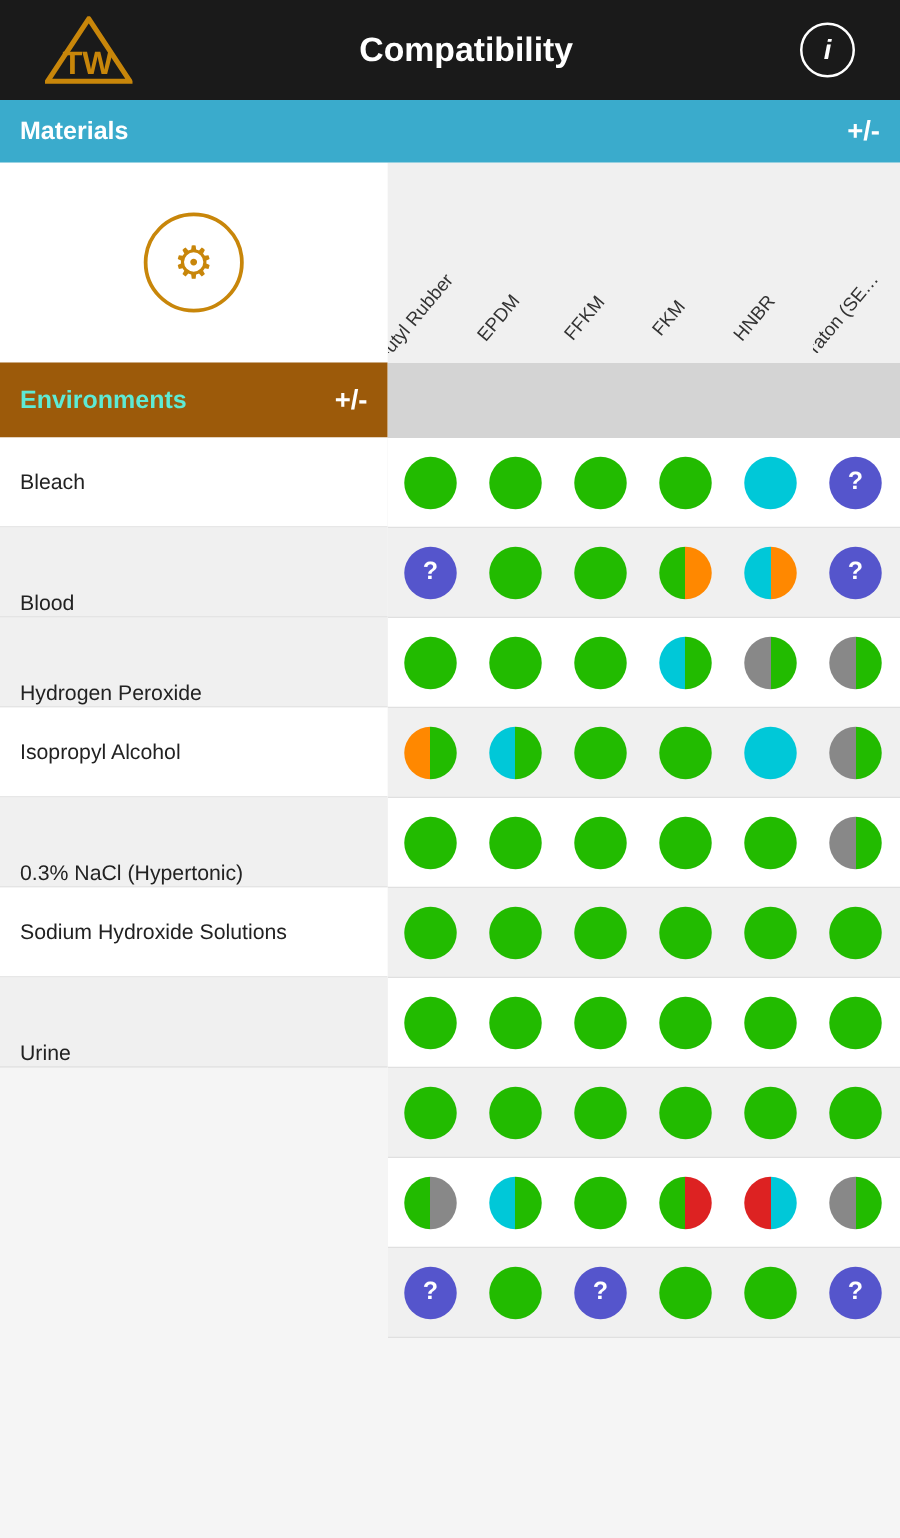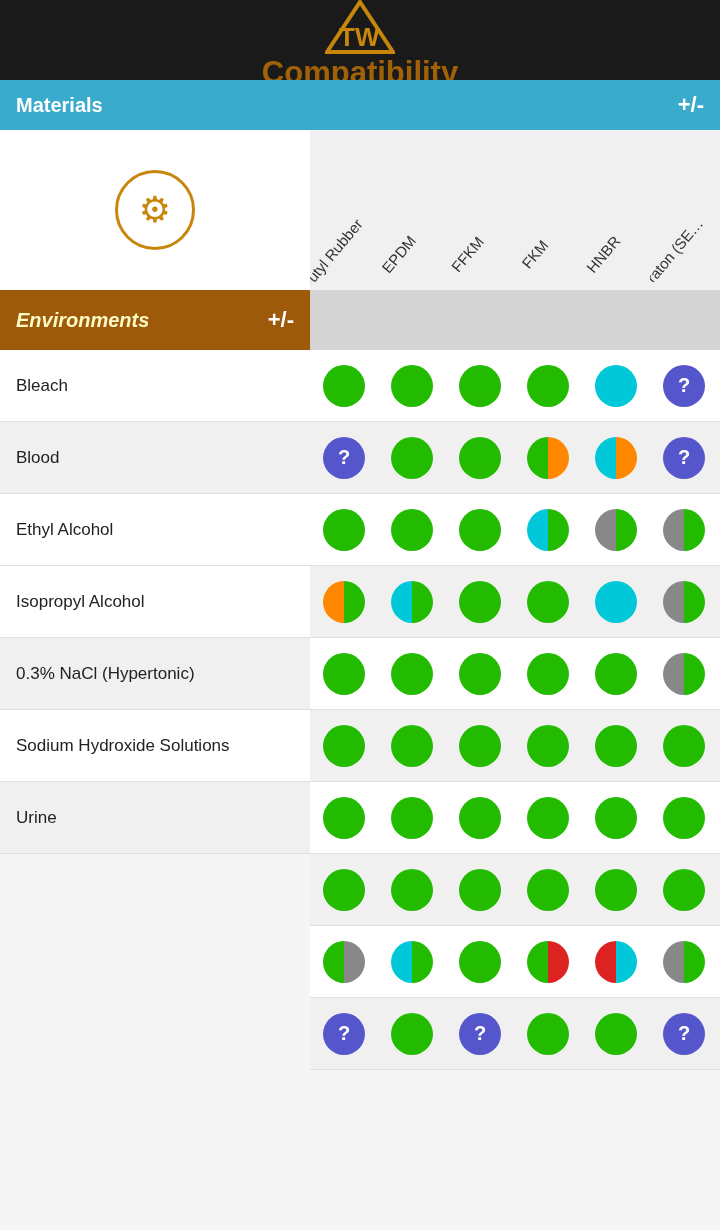--- a/index.html
+++ b/index.html
@@ -6,27 +6,25 @@
     body { width: 720px; min-height: 1230px; background: #f5f5f5; font-family: Arial, sans-serif; overflow-x: hidden; }
 
     
     .header {
       background: #1a1a1a;
       height: 80px;
       display: flex;
       align-items: center;
       justify-content: space-between;
       padding: 0 36px;
-      flex-direction: column;
     }
     .header-title {
-      color: #a16207;
-      font-size: 31px;
-      font-weight: bold;
-      text-decoration: underline;
+      color: #ffffff;
+      font-size: 27px;
+      font-weight: bold;
     }
     .header-info {
       width: 44px;
       height: 44px;
       border: 2.5px solid white;
       border-radius: 50%;
       display: flex;
       align-items: center;
       justify-content: center;
       color: white;
@@ -93,41 +91,40 @@
     
     .env-header {
       background: #9c5a0a;
       height: 60px;
       display: flex;
       align-items: center;
       justify-content: space-between;
       padding: 0 16px;
     }
     .env-label {
-      color: #fef9c3;
+      color: #5eead4;
       font-size: 20px;
       font-weight: bold;
-      font-style: italic;
     }
     .env-plus-minus {
       color: white;
       font-size: 22px;
       font-weight: bold;
     }
 
     .env-cell {
       height: 72px;
       display: flex;
       align-items: center;
       padding: 0 16px;
       font-size: 17px;
       color: #222;
       border-bottom: 1px solid #e0e0e0;
     }
-    .env-cell.alt { background: #f0f0f0; }
+    .env-cell.alt { background: #f0f0f0; align-items: flex-end; }
     .env-cell.white { background: white; }
 
     
     .data-columns {
       flex: 1;
       overflow-x: auto;
       display: flex;
       flex-direction: column;
     }
 
@@ -270,22 +267,22 @@
       <span class="env-label">Environments</span>
       <span class="env-plus-minus">+/-</span>
     </div>
 
     <div class="env-cell white">
         <span>Bleach</span>
       </div>
     <div class="env-cell alt">
         <span>Blood</span>
       </div>
-    <div class="env-cell white">
-        <span>Ethyl Alcohol</span>
+    <div class="env-cell alt">
+        <span>Hydrogen Peroxide</span>
       </div>
     <div class="env-cell white">
         <span>Isopropyl Alcohol</span>
       </div>
     <div class="env-cell alt">
         <span>0.3% NaCl (Hypertonic)</span>
       </div>
     <div class="env-cell white">
         <span>Sodium Hydroxide Solutions</span>
       </div>

